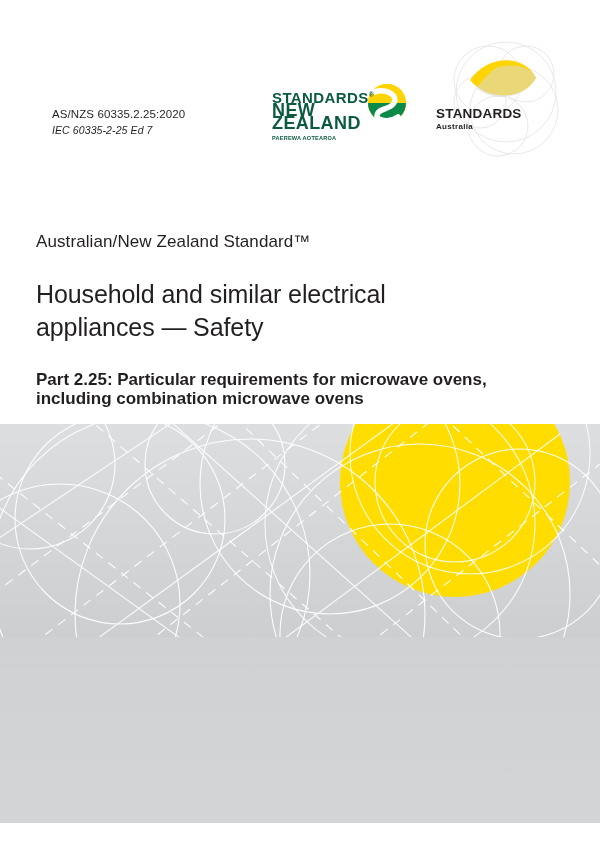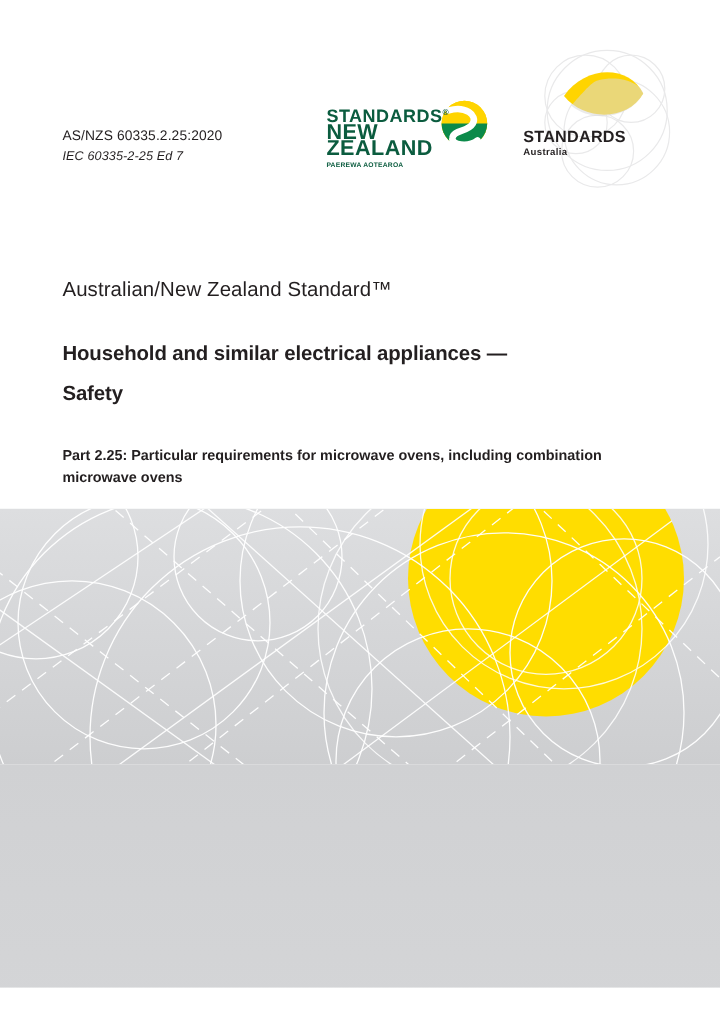--- a/index.html
+++ b/index.html
@@ -92,39 +92,38 @@
     color: #231f20;
     margin-top: 1px;
   }
 
   
   .title-block {
     position: absolute;
     left: 36px;
     top: 232px;
     width: 520px;
-    margin-left: 16px;
   }
   .std-kicker {
     font-size: 17px;
     color: #231f20;
     letter-spacing: 0.1px;
     margin-bottom: 26px;
   }
   .main-title {
-    font-size: 17px;
-    font-weight: bold;
+    font-size: 25px;
+    font-weight: normal;
     color: #231f20;
     line-height: 33px;
     letter-spacing: -0.1px;
     margin-bottom: 26px;
     max-width: 420px;
   }
   .part-title {
-    font-size: 12px;
+    font-size: 17px;
     font-weight: bold;
     color: #231f20;
     line-height: 19px;
     max-width: 490px;
   }
 
   
   .band {
     position: absolute;
     left: 0;

